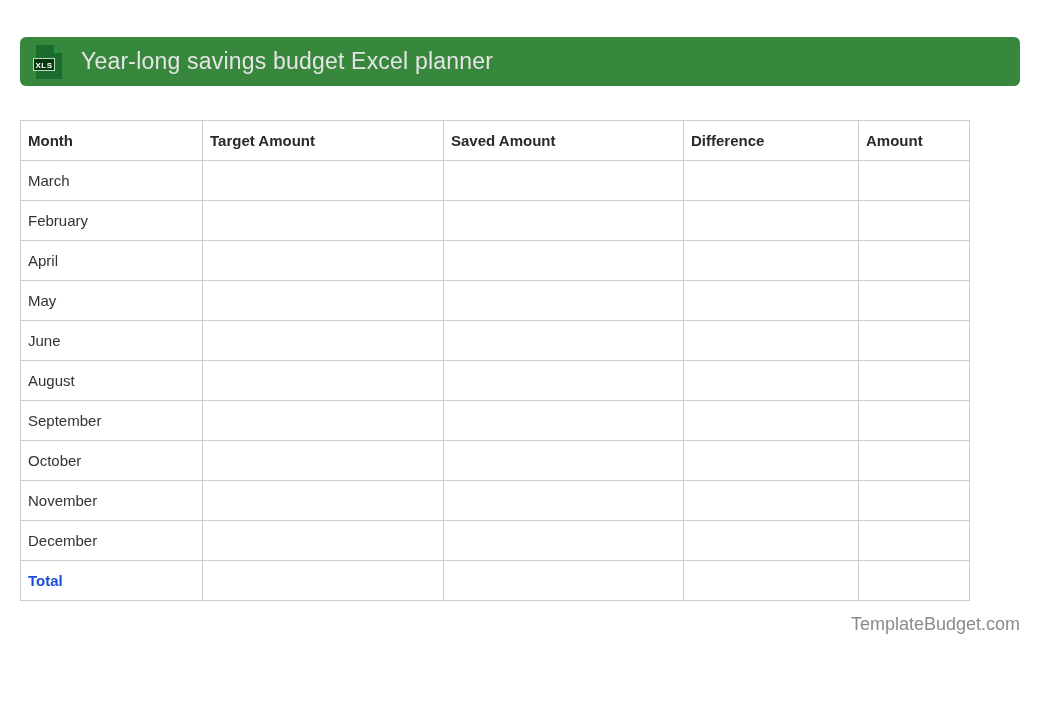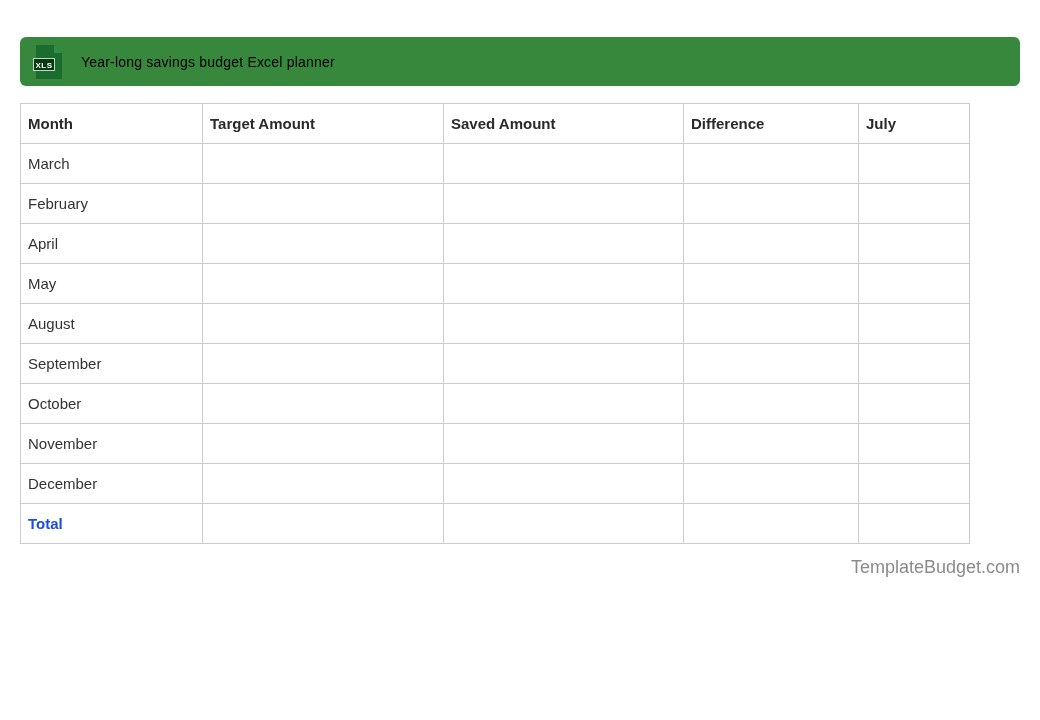--- a/index.html
+++ b/index.html
@@ -24,28 +24,28 @@
     padding-left: 13px;
   }
   .file-icon {
     width: 30px;
     height: 36px;
     display: inline-flex;
     align-items: flex-start;
     flex: 0 0 auto;
   }
   .title {
-    color: #000000;
-    font-size: 14px;
+    color: #e5e5e5;
+    font-size: 23px;
     font-weight: 500;
     margin-left: 18px;
     letter-spacing: 0.2px;
   }
   table.planner {
-    margin-top: 17px;
+    margin-top: 34px;
     width: 949px;
     border-collapse: collapse;
     table-layout: fixed;
   }
   table.planner th,
   table.planner td {
     border: 1px solid #cccccc;
     height: 40px;
     vertical-align: middle;
     padding: 0 0 0 7px;
@@ -97,21 +97,21 @@
       <col style="width:240px">
       <col style="width:175px">
       <col style="width:111px">
     </colgroup>
     <thead>
       <tr>
         <th>Month</th>
         <th>Target Amount</th>
         <th>Saved Amount</th>
         <th>Difference</th>
-        <th>July</th>
+        <th>Amount</th>
       </tr>
     </thead>
     <tbody>
         <tr>
           <td>March</td>
           <td></td>
           <td></td>
           <td></td>
           <td></td>
         </tr>
@@ -124,20 +124,27 @@
         </tr>
         <tr>
           <td>April</td>
           <td></td>
           <td></td>
           <td></td>
           <td></td>
         </tr>
         <tr>
           <td>May</td>
+          <td></td>
+          <td></td>
+          <td></td>
+          <td></td>
+        </tr>
+        <tr>
+          <td>June</td>
           <td></td>
           <td></td>
           <td></td>
           <td></td>
         </tr>
         <tr>
           <td>August</td>
           <td></td>
           <td></td>
           <td></td>

